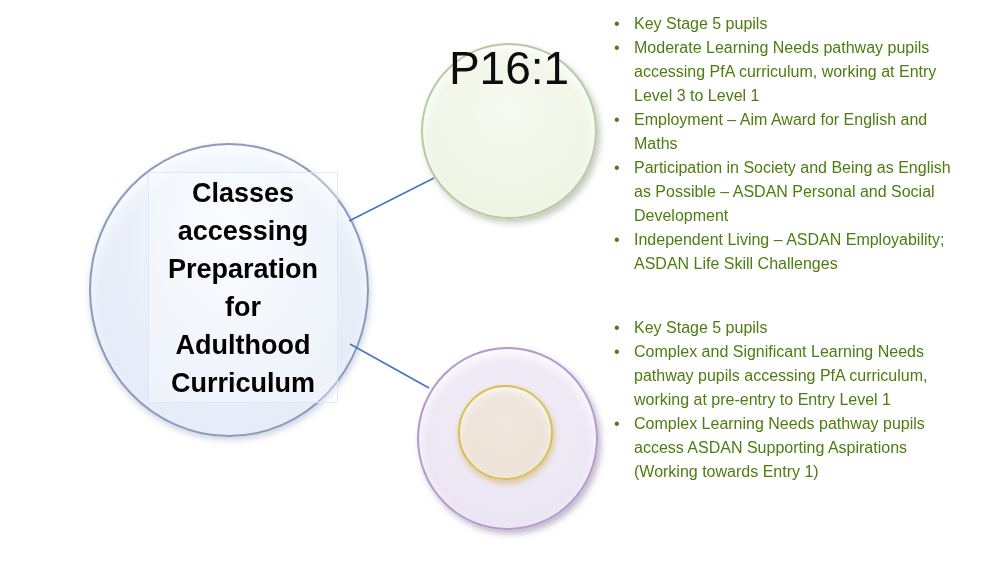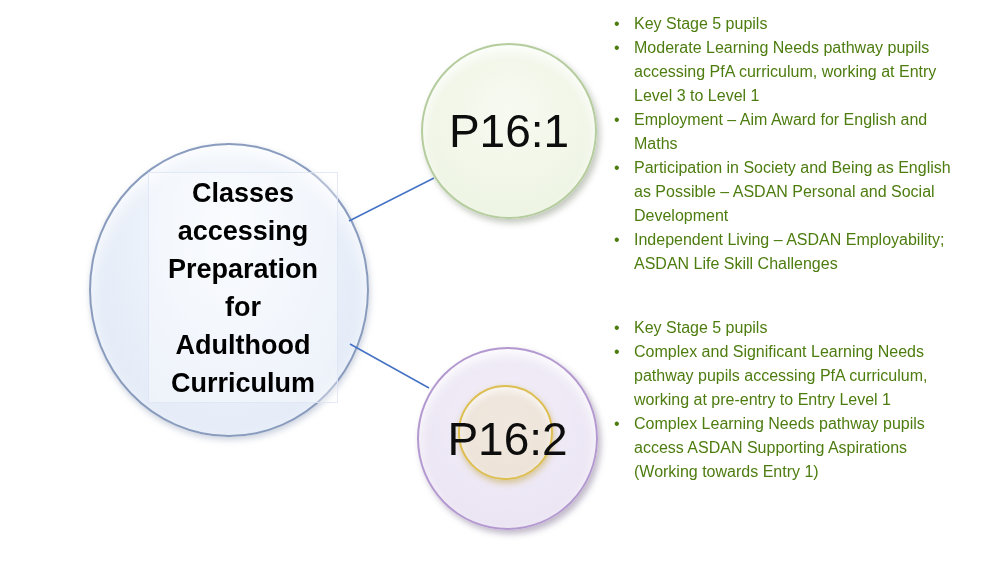--- a/index.html
+++ b/index.html
@@ -63,21 +63,21 @@
   .node-p161 {
     position: absolute;
     left: 421px; top: 43px;
     width: 176px; height: 176px;
     border-radius: 50%;
     background: radial-gradient(circle at 50% 38%, #f7faf1 0%, #eff5e5 70%, #e9f1dc 100%);
     border: 2px solid #b5cd9e;
     box-shadow: 3px 4px 6px rgba(125,135,115,0.45), inset 0 6px 12px rgba(255,255,255,0.9);
     box-sizing: border-box;
     display: flex;
-    align-items: center;
+    align-items: flex-start;
     justify-content: center;
     z-index: 3;
   }
   .node-label {
     font-size: 46px;
     line-height: 1;
     color: #0d0d0d;
     letter-spacing: 0px;
   }
   
@@ -160,23 +160,20 @@
     <line x1="349" y1="221" x2="434" y2="178" style="stroke: rgb(68, 114, 196);"></line>
     <line x1="350" y1="344" x2="429" y2="388" style="stroke: rgb(68, 114, 196);"></line>
   </svg>
 
   <div class="node-p161" style="border-color: rgb(181, 205, 158);">
     <span class="node-label">P16:1</span>
   </div>
 
   <div class="node-p162-outer" style="border-color: rgb(179, 153, 208);"></div>
   <div class="node-p162-inner" style="border-color: rgb(221, 190, 80);"></div>
-  <div class="node-p162-labelbox">
-    <span class="node-label">P16:2</span>
-  </div>
 
   <ul class="bullets list-p161">
     <li>Key Stage 5 pupils</li>
     <li>Moderate Learning Needs pathway pupils
 accessing PfA curriculum, working at Entry
 Level 3 to Level 1</li>
     <li>Employment – Aim Award for English and
 Maths</li>
     <li>Participation in Society and Being as English
 as Possible – ASDAN Personal and Social

